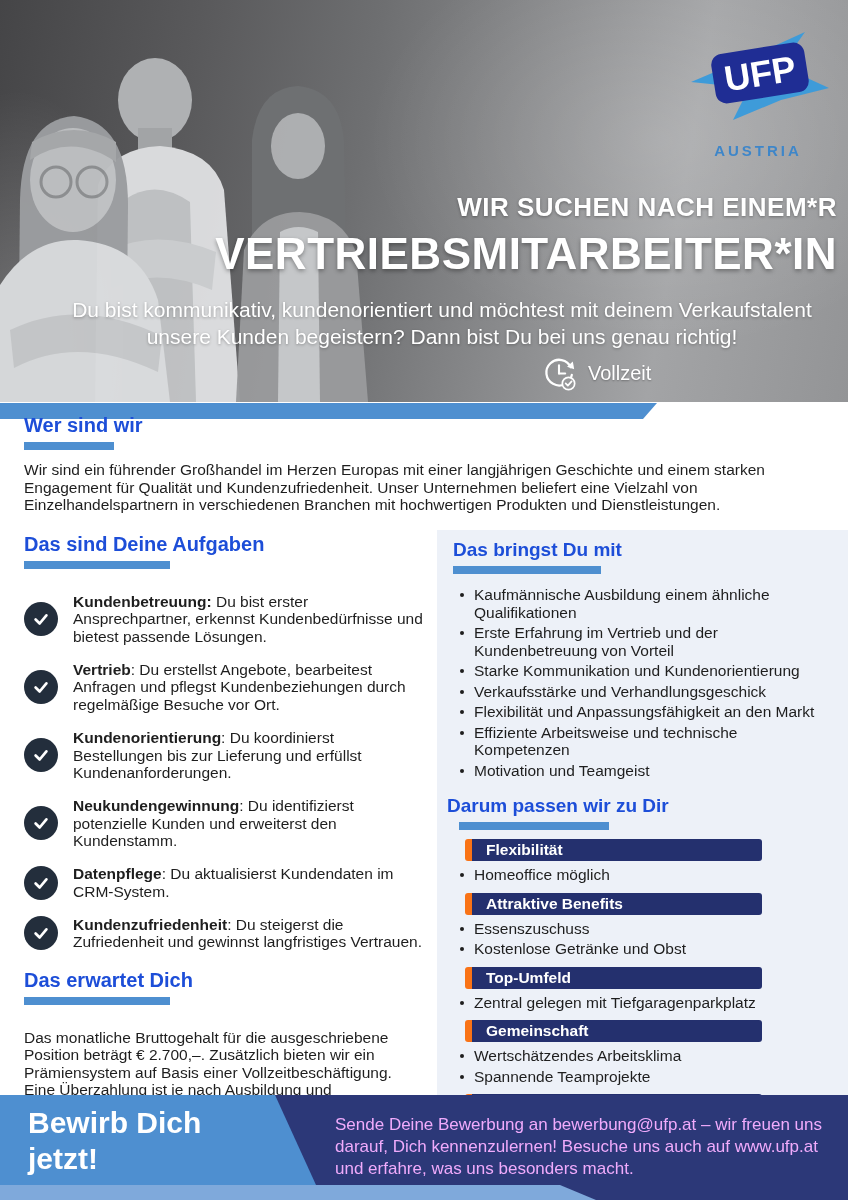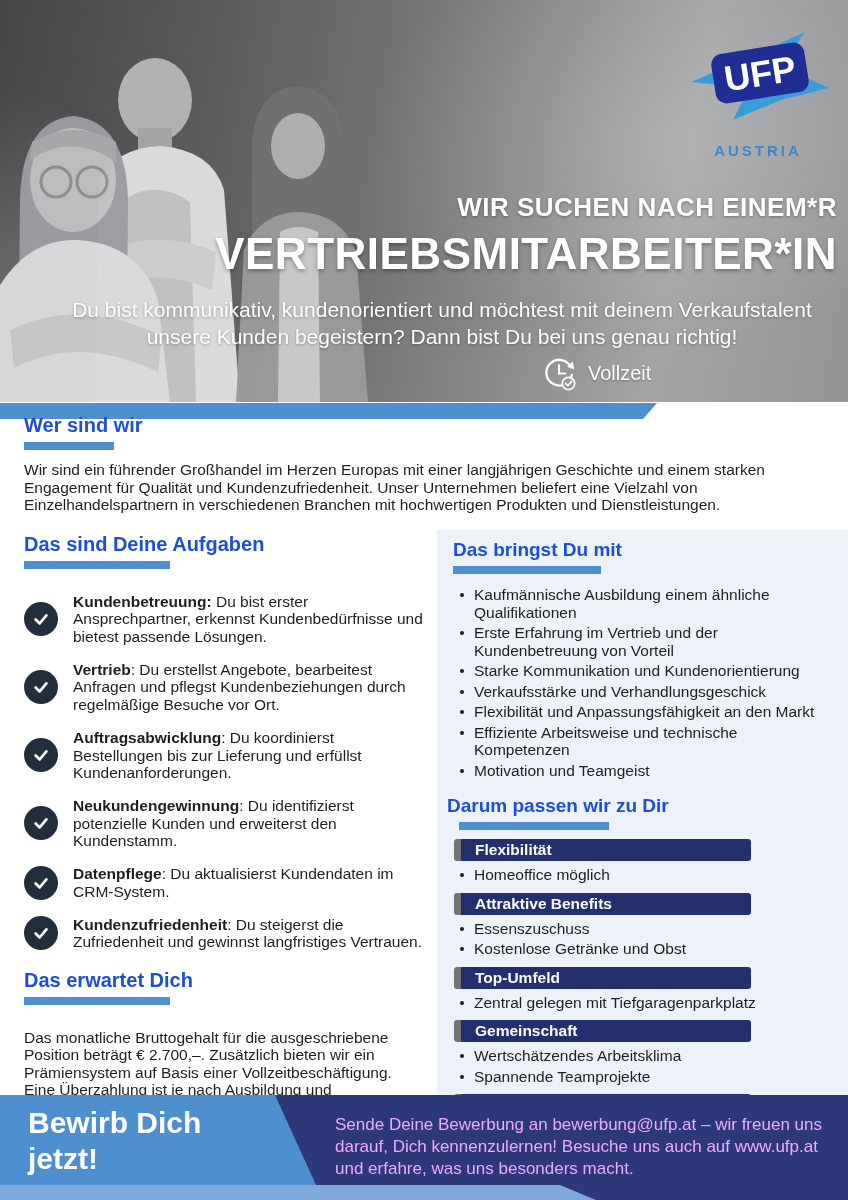--- a/index.html
+++ b/index.html
@@ -59,22 +59,22 @@
   .panel .bar { width:148px; }
   ul.dots { list-style:none; margin-top:12px; }
   ul.dots li { position:relative; padding-left:21px; font-size:15.5px; line-height:1.13; margin-bottom:3px; }
   ul.dots li::before { content:""; position:absolute; left:7px; top:7px; width:4px; height:4px; border-radius:50%; background:#1e1e1e; }
   .darum { margin-top:16px; }
   .darum .h-nav { margin-left:-6px; }
   .darum .bar { width:150px; margin-left:6px; }
   .bgroup { margin-top:9px; }
   .banner {
     width:297px; height:22px; background:#24306e; border-radius:3px;
-    border-left:7px solid #737373; color:#fff; font-weight:bold; font-size:15.5px;
-    display:flex; align-items:center; padding-left:14px; margin-left:1px;
+    border-left:7px solid #f97316; color:#fff; font-weight:bold; font-size:15.5px;
+    display:flex; align-items:center; padding-left:14px; margin-left:12px;
   }
   .bgroup ul.dots { margin-top:5px; margin-bottom:0; }
   
   .footer { position:absolute; left:0; top:1095px; width:848px; height:105px; background:#2c3878; }
   .f-light { position:absolute; left:0; top:0; width:320px; height:90px; background:#4e8fd0;
              clip-path:polygon(0 0,275px 0,316px 100%,0 100%); }
   .f-strip { position:absolute; left:0; top:90px; width:596px; height:15px; background:#7fa9db;
              clip-path:polygon(0 0,560px 0,596px 100%,0 100%); }
   .f-cta { position:absolute; left:28px; top:10px; width:210px; color:#fff; font-weight:bold; font-size:30px; line-height:1.2; }
   .f-text { position:absolute; left:335px; top:19px; width:505px; color:#f0abfc; font-size:17px; line-height:1.3; }
@@ -170,21 +170,21 @@
           </svg>
         </span>
       <p><b>Vertrieb</b><span>: Du erstellst Angebote, bearbeitest Anfragen und pflegst Kundenbeziehungen durch regelmäßige Besuche vor Ort.</span></p>
     </div>
     <div class="task">
       <span class="chk">
           <svg width="18" height="18" viewBox="0 0 20 20">
             <polyline points="4,10.5 8.5,15 16,6" fill="none" stroke="#fff" stroke-width="3" stroke-linecap="round" stroke-linejoin="round"></polyline>
           </svg>
         </span>
-      <p><b>Auftragsabwicklung</b><span>: Du koordinierst Bestellungen bis zur Lieferung und erfüllst Kundenanforderungen.</span></p>
+      <p><b>Kundenorientierung</b><span>: Du koordinierst Bestellungen bis zur Lieferung und erfüllst Kundenanforderungen.</span></p>
     </div>
     <div class="task">
       <span class="chk">
           <svg width="18" height="18" viewBox="0 0 20 20">
             <polyline points="4,10.5 8.5,15 16,6" fill="none" stroke="#fff" stroke-width="3" stroke-linecap="round" stroke-linejoin="round"></polyline>
           </svg>
         </span>
       <p><b>Neukundengewinnung</b><span>: Du identifizierst potenzielle Kunden und erweiterst den Kundenstamm.</span></p>
     </div>
     <div class="task">

